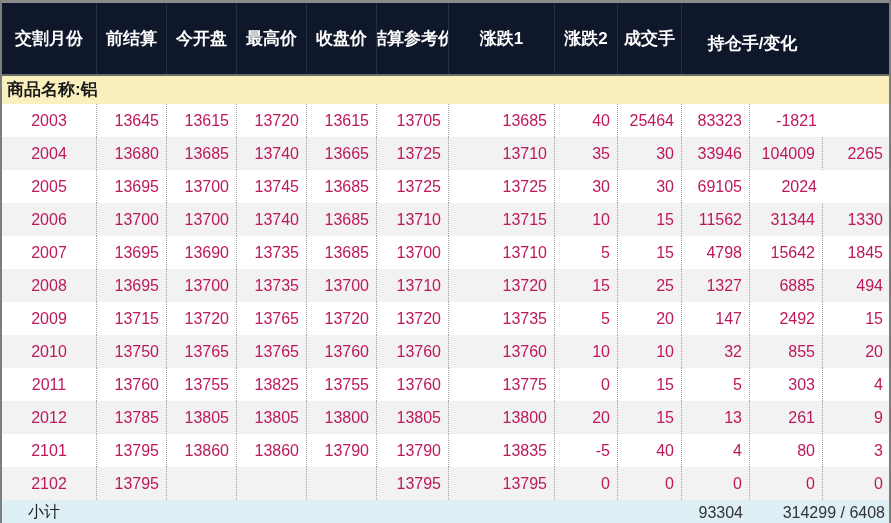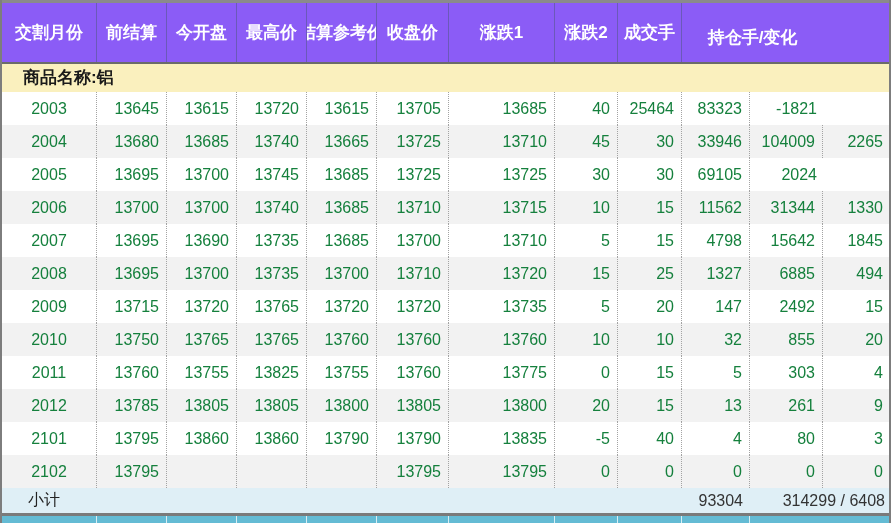--- a/index.html
+++ b/index.html
@@ -14,47 +14,47 @@
     overflow:hidden;
     background:#fff;
     --cols:95px 70px 70px 70px 70px 72px 106px 63px 64px 68px 73px 66px;
   }
 
   .top-strip{height:3px;background:#8a8a8a;}
 
   .hrow{
     display:grid;
     grid-template-columns:var(--cols);
-    height:59px;
-    background:#8b5cf6;
+    height:71px;
+    background:#0f172a;
   }
   .hcell{
     color:#fff;font-weight:bold;font-size:17px;
     display:flex;align-items:center;justify-content:center;
     border-right:1px solid rgba(60,85,95,.40);
     white-space:nowrap;overflow:hidden;
   }
   .hcell:last-child{border-right:none;margin-top:9px;}
   .hcell.span2{grid-column:span 2;}
 
   .hdivider{height:2px;background:#6b6b6b;}
 
   .prod-row{
     height:28px;line-height:28px;
     background:#faf0be;
     color:#1a1a1a;font-weight:bold;font-size:17px;
-    padding-left:21px;
+    padding-left:5px;
   }
 
   .drow{
     display:grid;
     grid-template-columns:var(--cols);
     height:33px;
     background:#fff;
-    font-size:16px;color:#15803d;
+    font-size:16px;color:#be185d;
   }
   .drow.alt{background:#f2f2f2;}
   .dcell{
     display:flex;align-items:center;justify-content:flex-end;
     padding-right:7px;
     border-right:1px dotted #a3a3a3;
     white-space:nowrap;overflow:hidden;
   }
   .dcell:last-child{border-right:none;padding-right:6px;}
   .dcell.month{justify-content:center;padding-right:0;}
@@ -98,22 +98,22 @@
 
 <div class="tbl">
 
   <div class="top-strip"></div>
 
   <div class="hrow">
     <div class="hcell">交割月份</div>
     <div class="hcell">前结算</div>
     <div class="hcell">今开盘</div>
     <div class="hcell">最高价</div>
+    <div class="hcell">收盘价</div>
     <div class="hcell">结算参考价</div>
-    <div class="hcell">收盘价</div>
     <div class="hcell">涨跌1</div>
     <div class="hcell">涨跌2</div>
     <div class="hcell">成交手</div>
     <div class="hcell span2">持仓手/变化</div>
   </div>
 
   <div class="hdivider"></div>
 
   <div class="prod-row">
     <span>商品名称:铝</span>
@@ -135,21 +135,21 @@
     </div>
 
     <div class="drow alt">
       <div class="dcell month">2004</div>
       <div class="dcell">13680</div>
       <div class="dcell">13685</div>
       <div class="dcell">13740</div>
       <div class="dcell">13665</div>
       <div class="dcell">13725</div>
       <div class="dcell">13710</div>
-      <div class="dcell">45</div>
+      <div class="dcell">35</div>
       <div class="dcell">30</div>
       <div class="dcell">33946</div>
       <div class="dcell">104009</div>
       <div class="dcell">2265</div>
     </div>
 
     <div class="drow">
       <div class="dcell month">2005</div>
       <div class="dcell">13695</div>
       <div class="dcell">13700</div>

